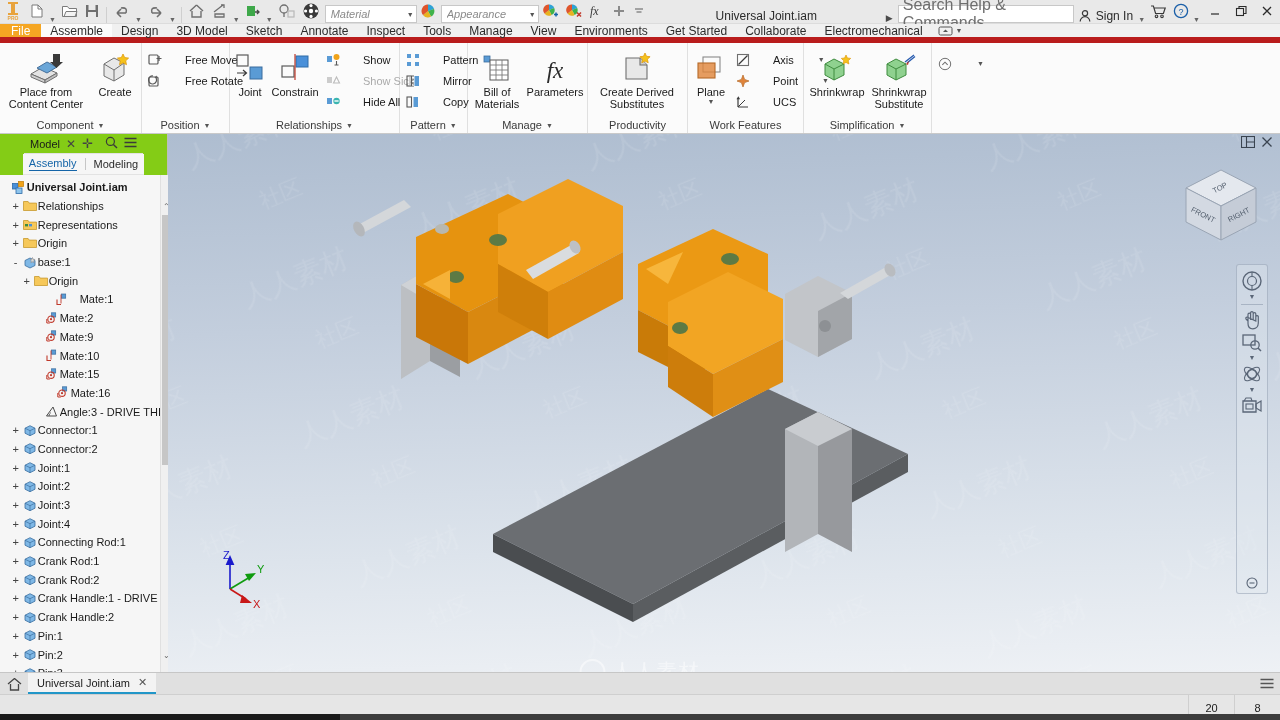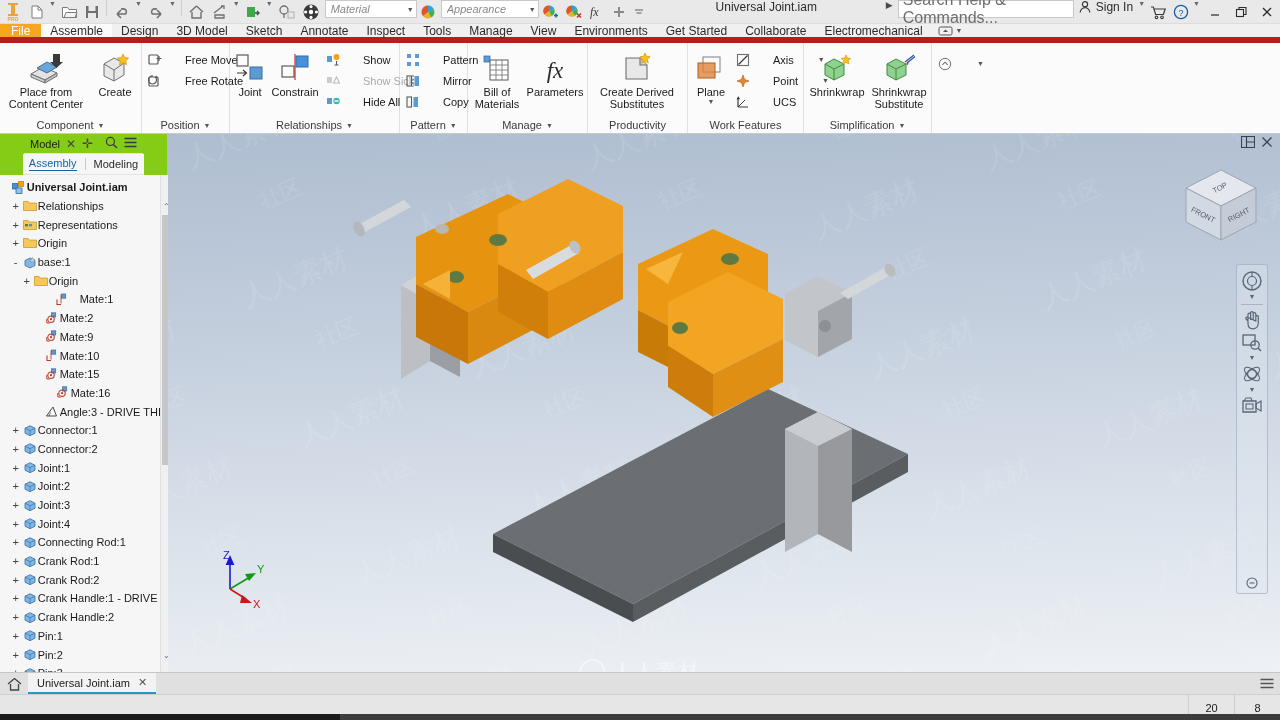--- a/index.html
+++ b/index.html
@@ -11,21 +11,21 @@
     font-size: 12px;
     color: #1a1a1a;
     background: #e8e8e8;
   }
   #app { position: relative; width: 1280px; height: 720px; }
 
   
   .titlebar {
     position: absolute; top: 0; left: 0; width: 1280px; height: 24px;
     background: #e9e9e9;
-    display: flex; align-items: flex-start;
+    display: flex; align-items: flex-end;
     border-bottom: 1px solid #dcdcdc;
   }
   .qat-logo {
     width: 26px; height: 24px; display: flex; align-items: center; justify-content: center;
     color: #e8a33d; font-weight: bold; font-size: 11px;
   }
   .qat-btn {
     height: 24px; min-width: 20px; padding: 0 3px;
     display: flex; align-items: center; justify-content: center;
     color: #555;

